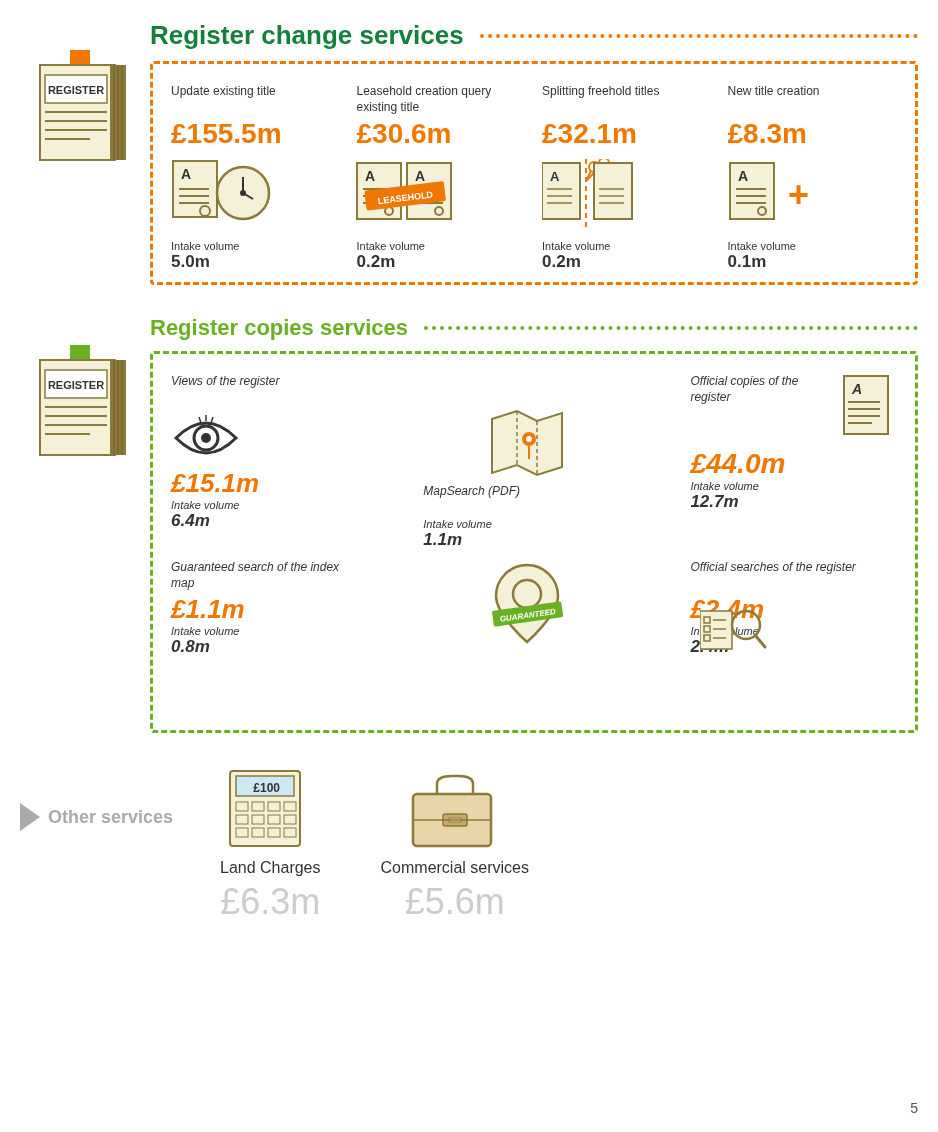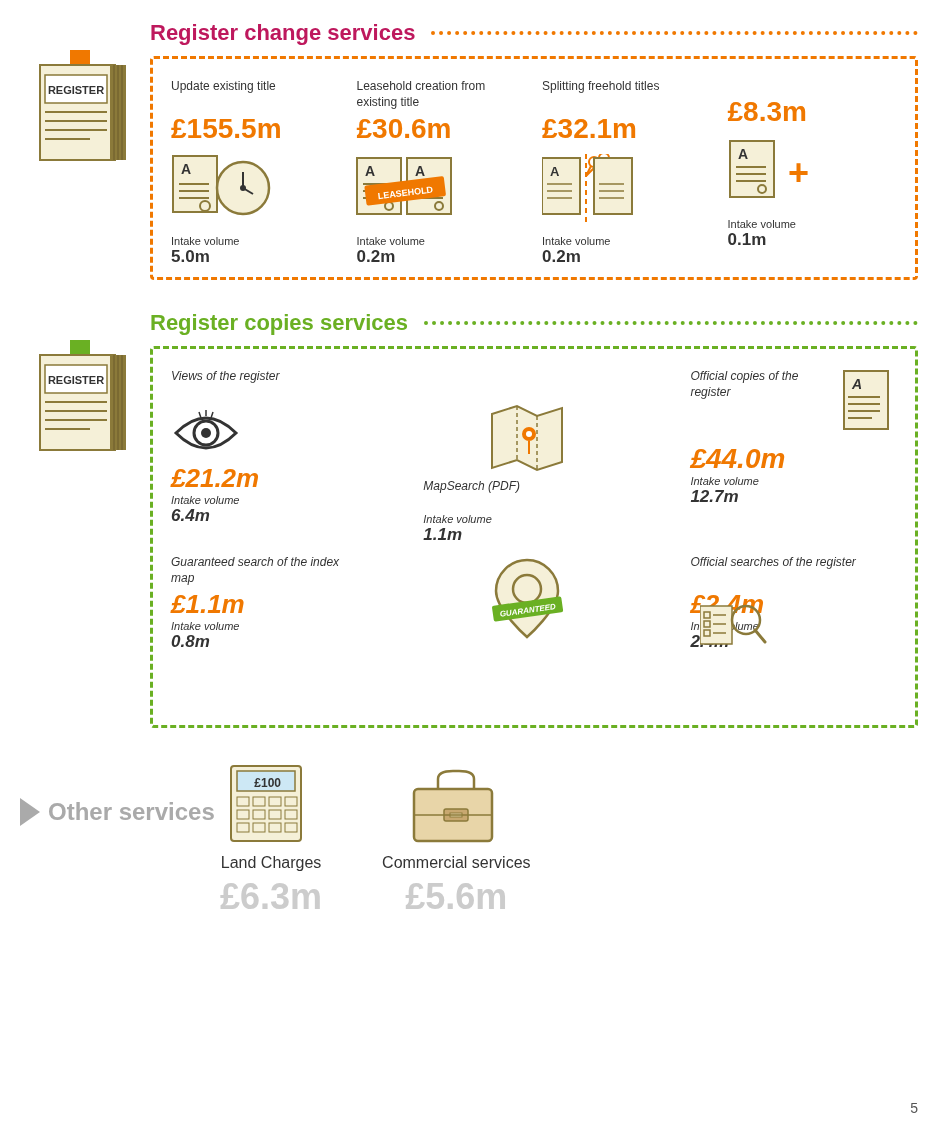--- a/index.html
+++ b/index.html
@@ -27,22 +27,22 @@
     }
 
     .section-header {
       display: flex;
       align-items: center;
       margin-bottom: 10px;
       margin-left: 130px;
     }
 
     .section-title-orange {
-      color: #be185d;
-      font-size: 22px;
+      color: #15803d;
+      font-size: 26px;
       font-weight: bold;
       margin-right: 16px;
     }
 
     .section-title-green {
       color: #6ab023;
       font-size: 22px;
       font-weight: bold;
       margin-right: 16px;
     }
@@ -147,21 +147,21 @@
       width: 0;
       height: 0;
       border-top: 14px solid transparent;
       border-bottom: 14px solid transparent;
       border-left: 20px solid #aaa;
       margin-right: 8px;
     }
 
     .other-title {
       color: #aaa;
-      font-size: 24px;
+      font-size: 18px;
       font-weight: bold;
     }
 
     .other-services-items {
       display: flex;
       gap: 60px;
       align-items: flex-start;
     }
 
     .other-service {
@@ -169,21 +169,21 @@
     }
 
     .other-service-label {
       font-size: 16px;
       color: #333;
       margin-bottom: 4px;
     }
 
     .other-service-amount {
       font-size: 36px;
-      font-weight: bold;
+      font-weight: normal;
       color: #ccc;
     }
 
     .other-icon-area {
       height: 90px;
       display: flex;
       align-items: center;
       justify-content: center;
       margin-bottom: 6px;
     }
@@ -267,21 +267,21 @@
               <line x1="72" y1="18" x2="72" y2="34" stroke="#333" stroke-width="2"></line>
               <line x1="72" y1="34" x2="82" y2="40" stroke="#333" stroke-width="2"></line>
               <circle cx="72" cy="34" r="3" fill="#333"></circle>
             </svg>
           </div>
           <div class="intake-label">Intake volume</div>
           <div class="intake-value">5.0m</div>
         </div>
 
         <div class="service-item">
-          <div class="service-label">Leasehold creation from existing title</div>
+          <div class="service-label">Leasehold creation query existing title</div>
           <div class="service-amount">£30.6m</div>
           <div class="service-icon-area">
             <svg width="110" height="70" viewBox="0 0 110 70" style="overflow:visible">
 
               <rect x="0" y="4" width="44" height="56" fill="#f5f0d8" stroke="#8b7a3a" stroke-width="2"></rect>
               <text x="8" y="22" font-size="14" font-weight="bold" fill="#333">A</text>
               <line x1="6" y1="30" x2="36" y2="30" stroke="#8b7a3a" stroke-width="2"></line>
               <line x1="6" y1="37" x2="36" y2="37" stroke="#8b7a3a" stroke-width="2"></line>
               <line x1="6" y1="44" x2="36" y2="44" stroke="#8b7a3a" stroke-width="2"></line>
               <circle cx="32" cy="52" r="4" fill="none" stroke="#8b7a3a" stroke-width="2"></circle>
@@ -326,20 +326,21 @@
               <line x1="57" y1="30" x2="82" y2="30" stroke="#8b7a3a" stroke-width="1.5"></line>
               <line x1="57" y1="37" x2="82" y2="37" stroke="#8b7a3a" stroke-width="1.5"></line>
               <line x1="57" y1="44" x2="82" y2="44" stroke="#8b7a3a" stroke-width="1.5"></line>
             </svg>
           </div>
           <div class="intake-label">Intake volume</div>
           <div class="intake-value">0.2m</div>
         </div>
 
         <div class="service-item">
+          <div class="service-label">New title creation</div>
           <div class="service-amount">£8.3m</div>
           <div class="service-icon-area">
             <svg width="100" height="70" viewBox="0 0 100 70">
 
               <rect x="2" y="4" width="44" height="56" fill="#f5f0d8" stroke="#8b7a3a" stroke-width="2"></rect>
               <text x="10" y="22" font-size="14" font-weight="bold" fill="#333">A</text>
               <line x1="8" y1="30" x2="38" y2="30" stroke="#8b7a3a" stroke-width="2"></line>
               <line x1="8" y1="37" x2="38" y2="37" stroke="#8b7a3a" stroke-width="2"></line>
               <line x1="8" y1="44" x2="38" y2="44" stroke="#8b7a3a" stroke-width="2"></line>
               <circle cx="34" cy="52" r="4" fill="none" stroke="#8b7a3a" stroke-width="2"></circle>
@@ -390,21 +391,21 @@
 
               <path d="M5,25 Q35,-5 65,25 Q35,55 5,25 Z" fill="none" stroke="#333" stroke-width="3"></path>
               <circle cx="35" cy="25" r="12" fill="none" stroke="#333" stroke-width="3"></circle>
               <circle cx="35" cy="25" r="5" fill="#333"></circle>
 
               <line x1="30" y1="10" x2="28" y2="4" stroke="#333" stroke-width="1.5"></line>
               <line x1="35" y1="8" x2="35" y2="2" stroke="#333" stroke-width="1.5"></line>
               <line x1="40" y1="10" x2="42" y2="4" stroke="#333" stroke-width="1.5"></line>
             </svg>
           </div>
-          <div class="amount-orange">£21.2m</div>
+          <div class="amount-orange">£15.1m</div>
           <div class="intake-label">Intake volume</div>
           <div class="intake-value">6.4m</div>
         </div>
 
         <div class="query-col" style="max-width:30%; margin-top:30px;">
           <div style="height:80px; display:flex; align-items:center; justify-content:center;">
             <svg width="80" height="70" viewBox="0 0 80 70">
 
               <polygon points="5,10 30,2 50,12 75,4 75,58 50,66 30,56 5,64" fill="#f5f0d8" stroke="#8b7a3a" stroke-width="2"></polygon>
               <line x1="30" y1="2" x2="30" y2="56" stroke="#8b7a3a" stroke-width="1.5" stroke-dasharray="4,3"></line>

